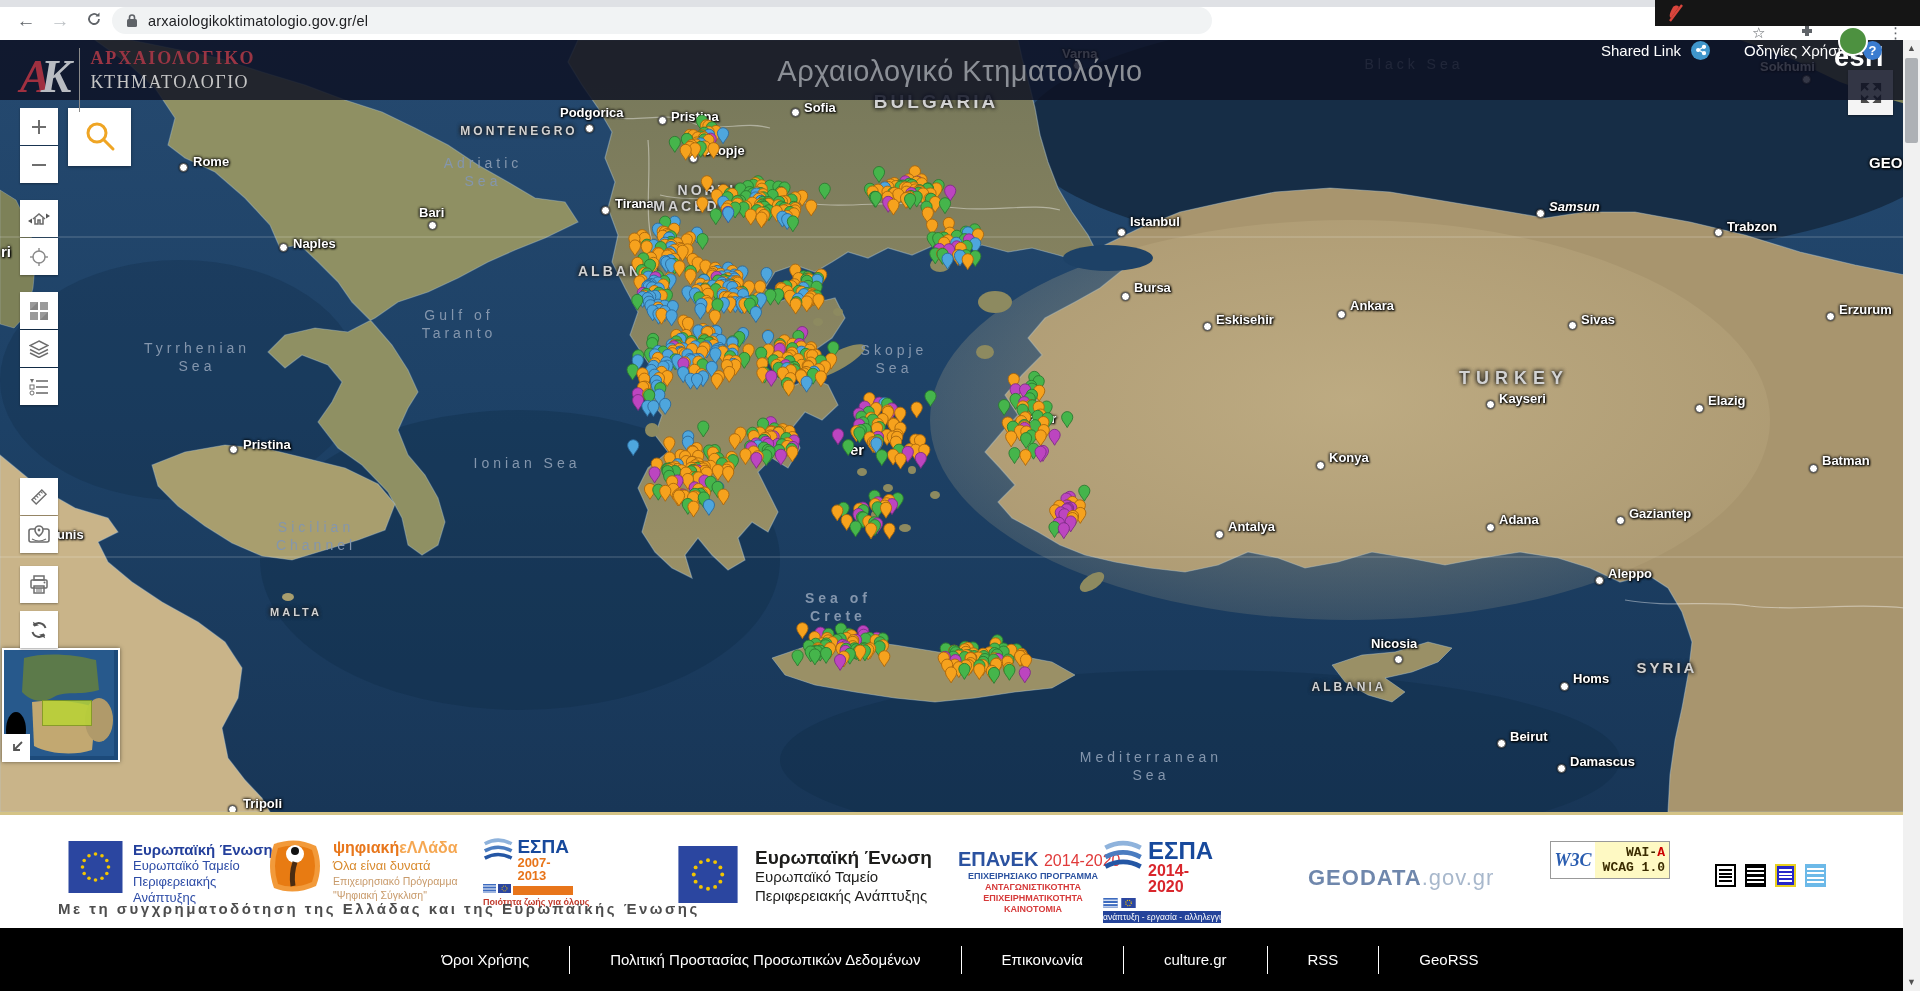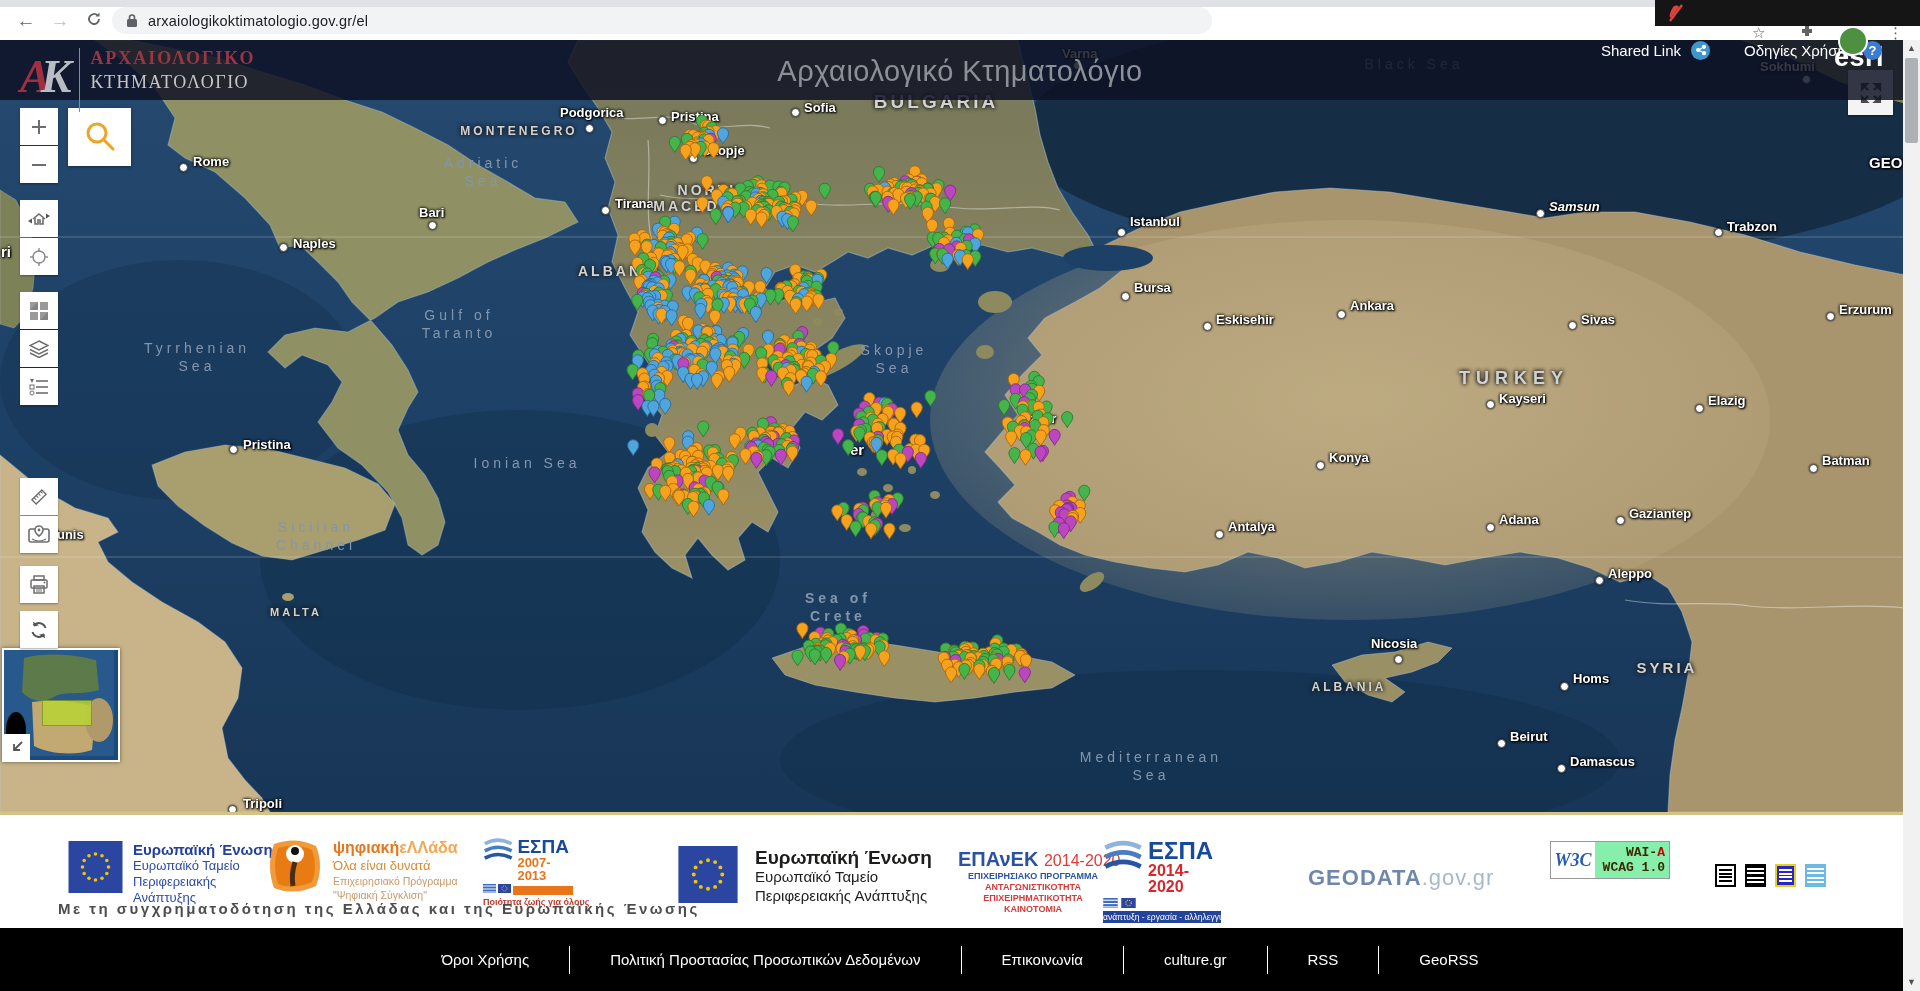--- a/index.html
+++ b/index.html
@@ -78,21 +78,21 @@
   #espa14-band{background:#24439a;color:#fff;font-size:8.5px;text-align:center;line-height:12px;height:12px;margin-top:3px;white-space:nowrap;}
   #epanek{text-align:center;width:150px;margin-left:48px;}
   #epanek .t1{font-size:20px;font-weight:bold;color:#2b52a0;white-space:nowrap;}
   #epanek .t1 .yr{color:#e03a3a;font-size:16px;font-weight:normal;}
   #epanek .r{font-size:9px;font-weight:bold;color:#d63a3a;line-height:11px;}
   #epanek .bl{color:#2b52a0;}
   #geodata{font-size:22px;letter-spacing:1px;}
   #geodata .b{font-weight:bold;color:#6f87ac;} #geodata .r{color:#a8b8cc;}
   #w3c-badge{display:flex;border:1px solid #999;width:120px;height:38px;box-sizing:border-box;}
   #w3c-left{width:44px;background:#fff;display:flex;align-items:center;justify-content:center;font-family:"Liberation Serif",serif;font-weight:bold;font-style:italic;font-size:18px;color:#2a5db0;}
-  #w3c-right{flex:1;background:#86efac;font-family:"Liberation Mono",monospace;font-weight:bold;font-size:13px;color:#3a2b00;text-align:right;padding:3px 4px;line-height:15px;}
+  #w3c-right{flex:1;background:#fef9c3;font-family:"Liberation Mono",monospace;font-weight:bold;font-size:13px;color:#3a2b00;text-align:right;padding:3px 4px;line-height:15px;}
   #w3c-right .red{color:#cc0000;}
   .contrast-ico{width:21px;height:23px;box-sizing:border-box;display:flex;flex-direction:column;justify-content:space-evenly;padding:2px;}
   .contrast-ico span{display:block;height:2px;}
 
   
   #linkbar{position:absolute;left:0;top:928px;width:1920px;height:63px;background:#000;display:flex;align-items:center;justify-content:center;z-index:20;}
   #footer-links{display:flex;align-items:center;}
   .flink{color:#fff;font-size:15px;padding:0 40px;white-space:nowrap;cursor:pointer;}
   .fdiv{width:1px;height:28px;background:#fff;}
 </style>

